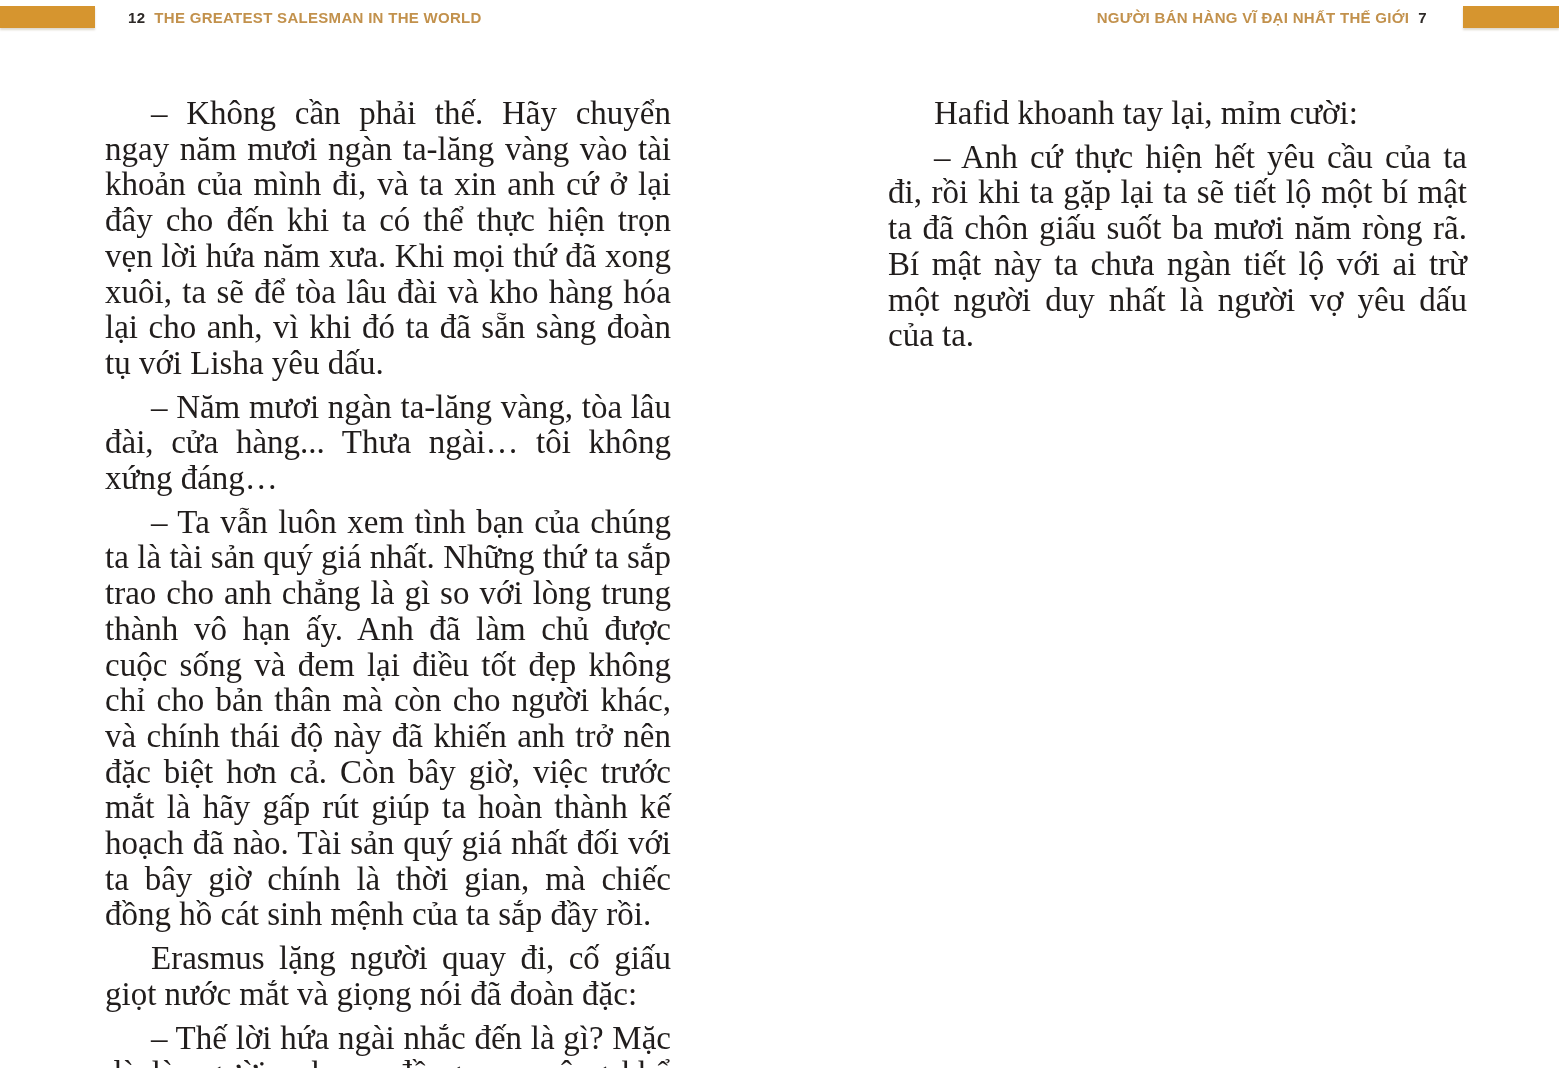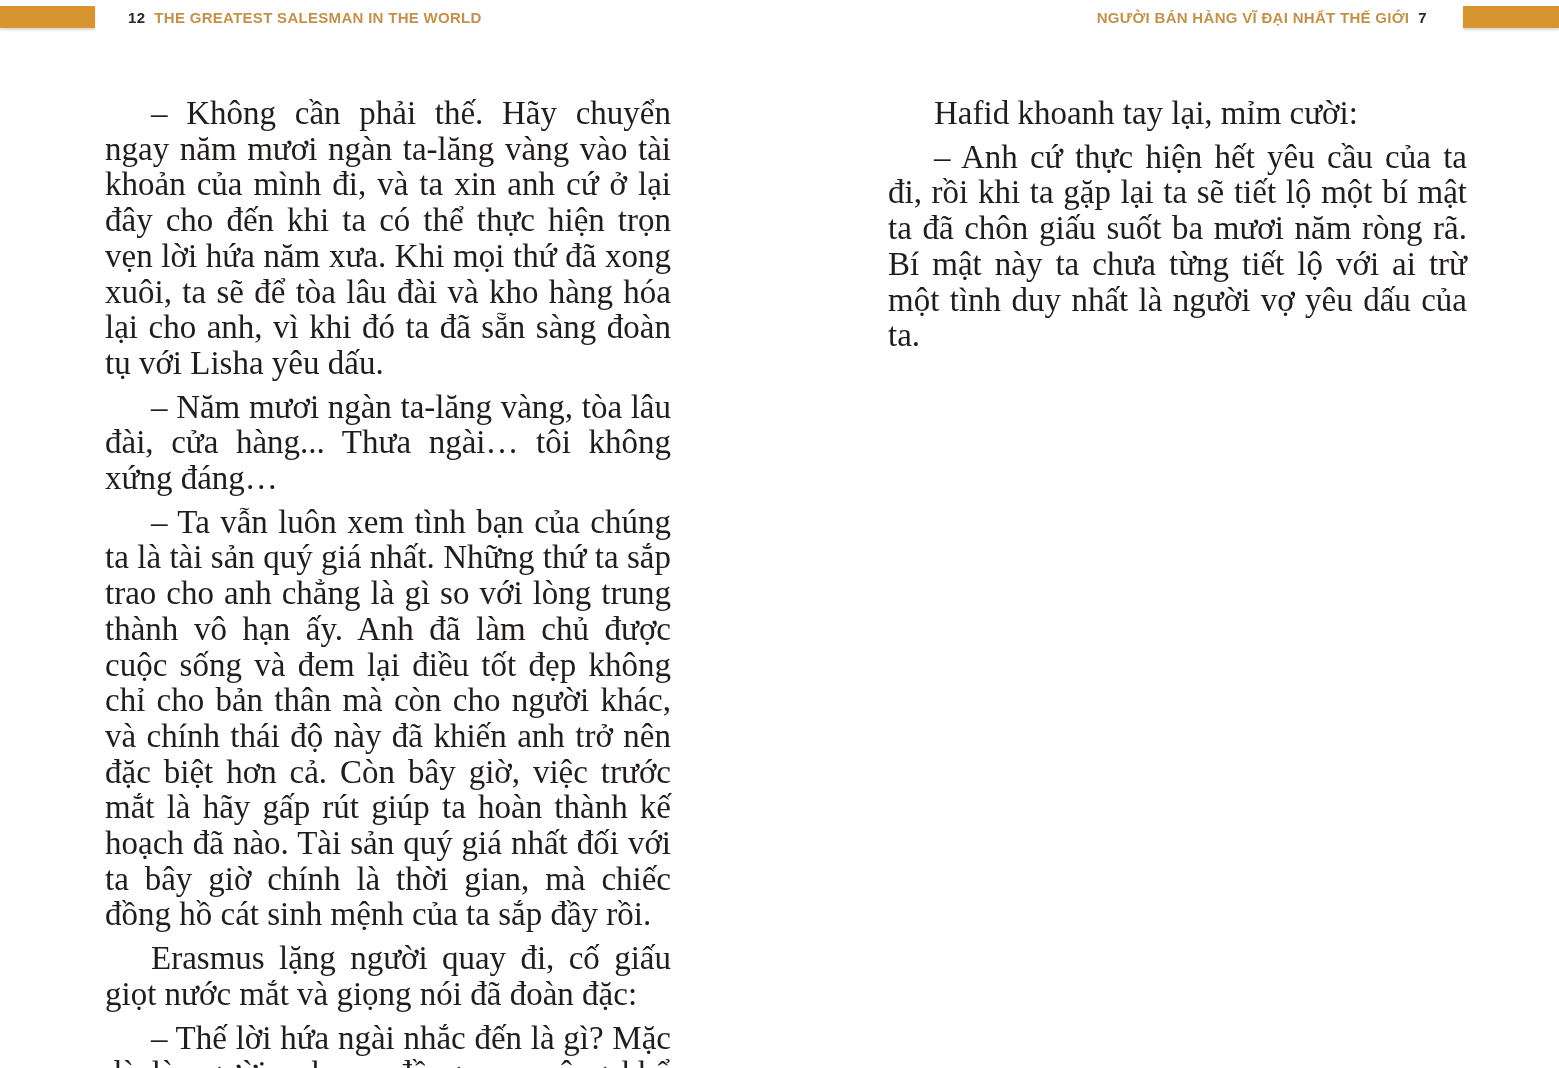--- a/index.html
+++ b/index.html
@@ -87,16 +87,16 @@
   <div class="text-col left">
     <p>– Không cần phải thế. Hãy chuyển ngay năm mươi ngàn ta-lăng vàng vào tài khoản của mình đi, và ta xin anh cứ ở lại đây cho đến khi ta có thể thực hiện trọn vẹn lời hứa năm xưa. Khi mọi thứ đã xong xuôi, ta sẽ để tòa lâu đài và kho hàng hóa lại cho anh, vì khi đó ta đã sẵn sàng đoàn tụ với Lisha yêu dấu.</p>
     <p>– Năm mươi ngàn ta-lăng vàng, tòa lâu đài, cửa hàng... Thưa ngài… tôi không xứng đáng…</p>
     <p>– Ta vẫn luôn xem tình bạn của chúng ta là tài sản quý giá nhất. Những thứ ta sắp trao cho anh chẳng là gì so với lòng trung thành vô hạn ấy. Anh đã làm chủ được cuộc sống và đem lại điều tốt đẹp không chỉ cho bản thân mà còn cho người khác, và chính thái độ này đã khiến anh trở nên đặc biệt hơn cả. Còn bây giờ, việc trước mắt là hãy gấp rút giúp ta hoàn thành kế hoạch đã nào. Tài sản quý giá nhất đối với ta bây giờ chính là thời gian, mà chiếc đồng hồ cát sinh mệnh của ta sắp đầy rồi.</p>
     <p>Erasmus lặng người quay đi, cố giấu giọt nước mắt và giọng nói đã đoàn đặc:</p>
     <p>– Thế lời hứa ngài nhắc đến là gì? Mặc dù là người anh em đồng cam cộng khổ nhưng tôi chưa từng nghe ngài đề cập đến chuyện này.</p>
   </div>
 
   <div class="text-col right">
     <p>Hafid khoanh tay lại, mỉm cười:</p>
-    <p>– Anh cứ thực hiện hết yêu cầu của ta đi, rồi khi ta gặp lại ta sẽ tiết lộ một bí mật ta đã chôn giấu suốt ba mươi năm ròng rã. Bí mật này ta chưa từng tiết lộ với ai trừ một tình duy nhất là người vợ yêu dấu của ta.</p>
+    <p>– Anh cứ thực hiện hết yêu cầu của ta đi, rồi khi ta gặp lại ta sẽ tiết lộ một bí mật ta đã chôn giấu suốt ba mươi năm ròng rã. Bí mật này ta chưa ngàn tiết lộ với ai trừ một người duy nhất là người vợ yêu dấu của ta.</p>
   </div>
 
 </div>
 
 </body></html>

